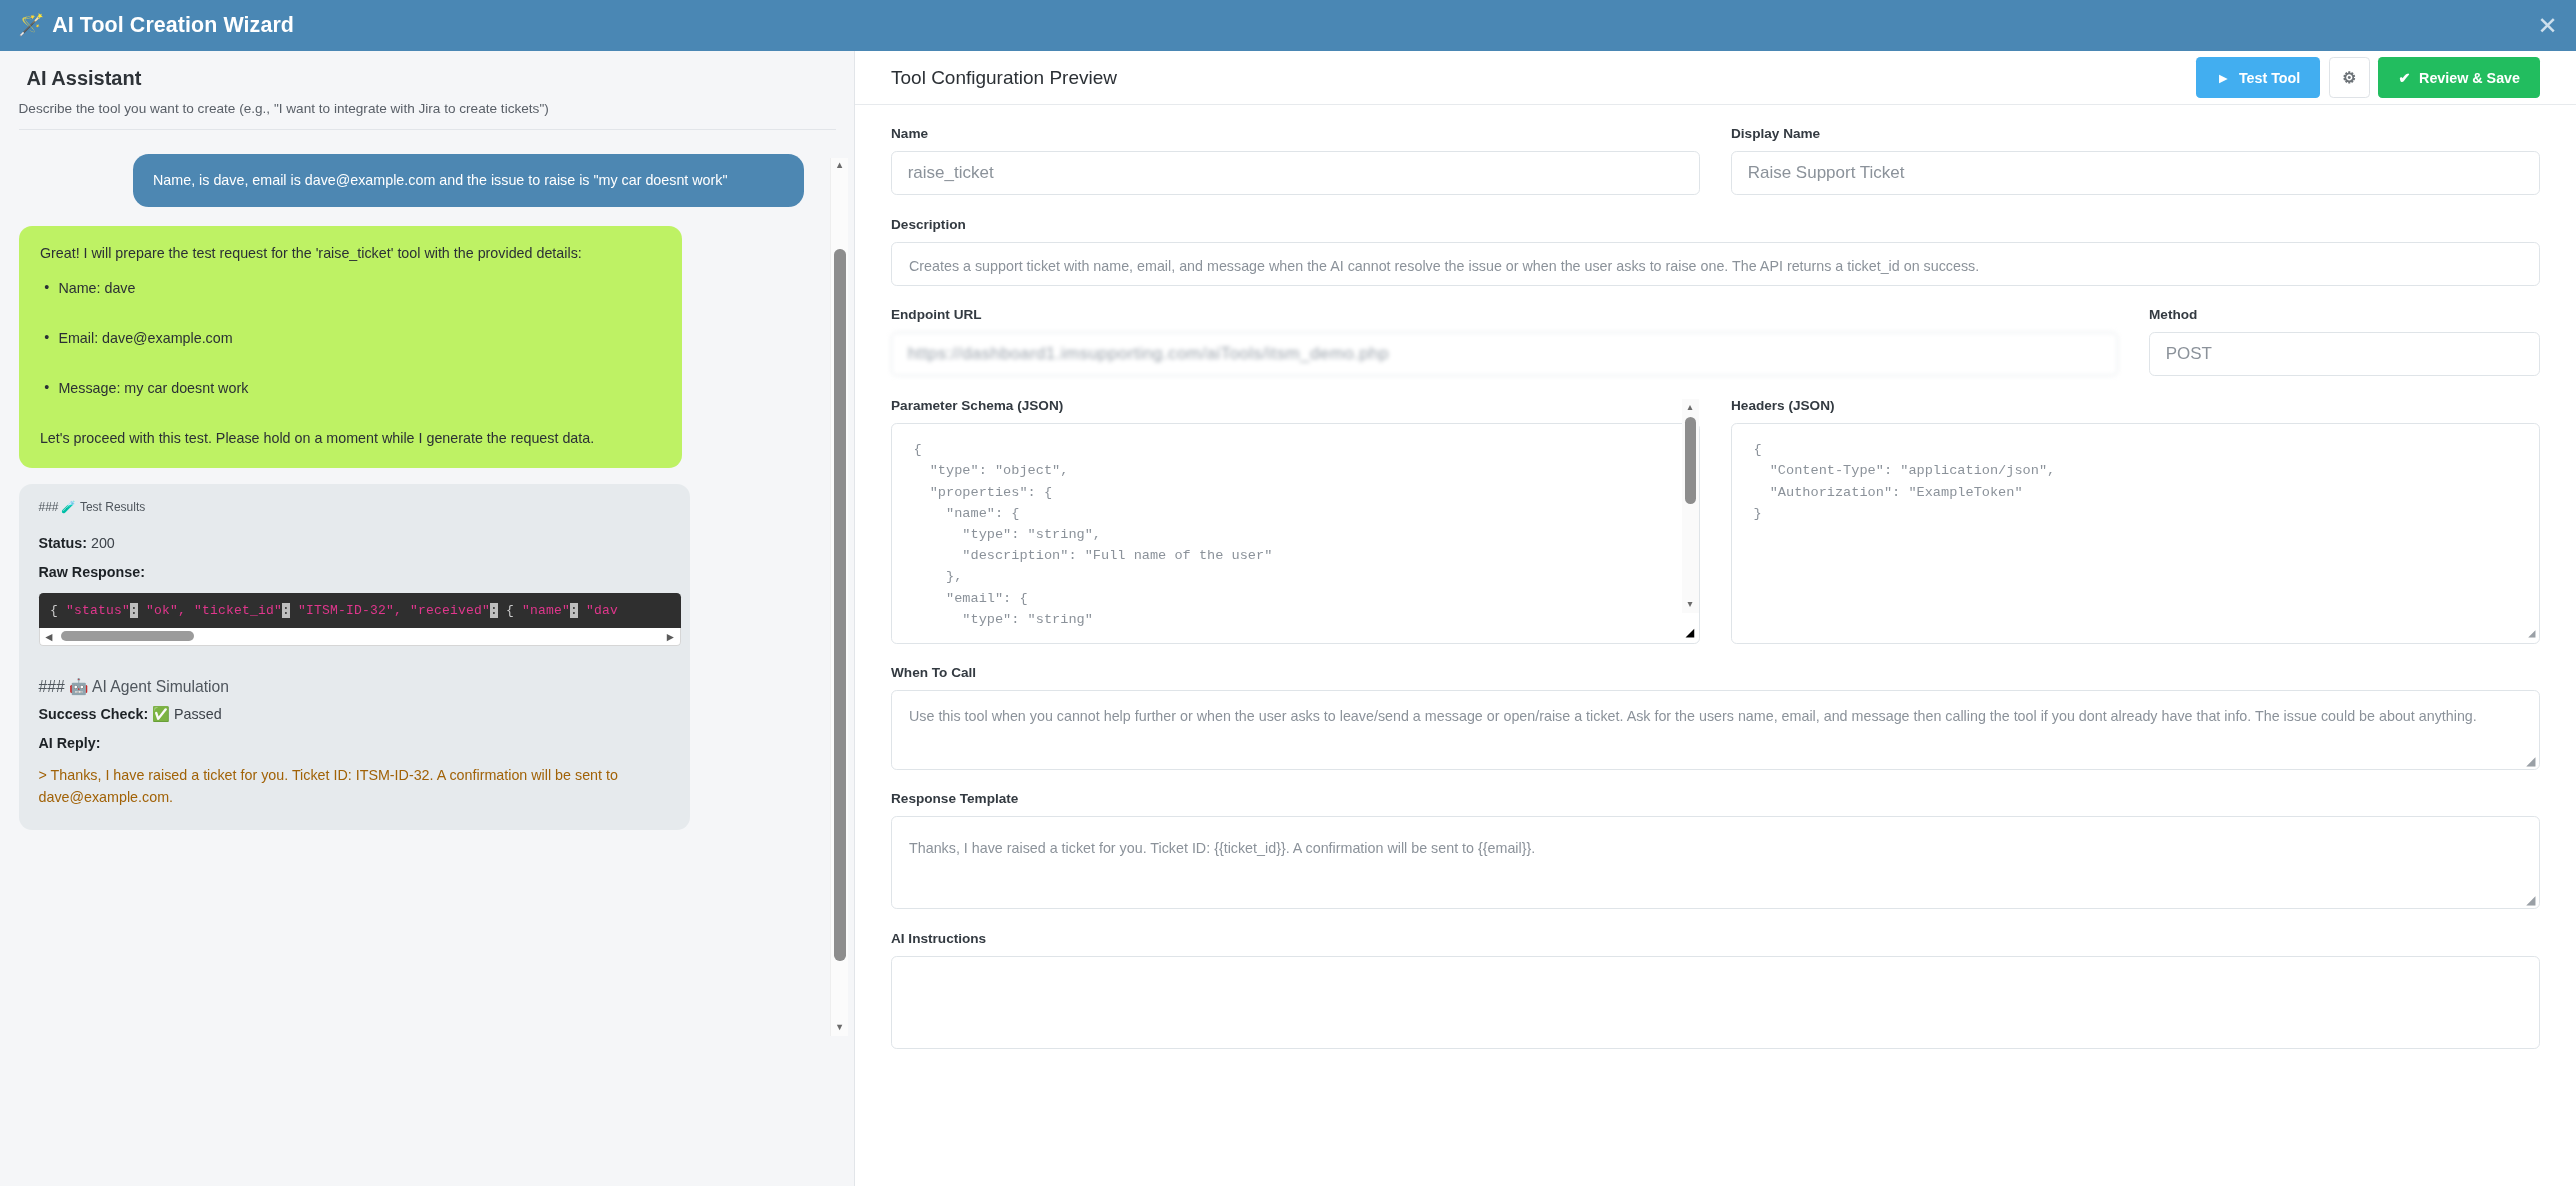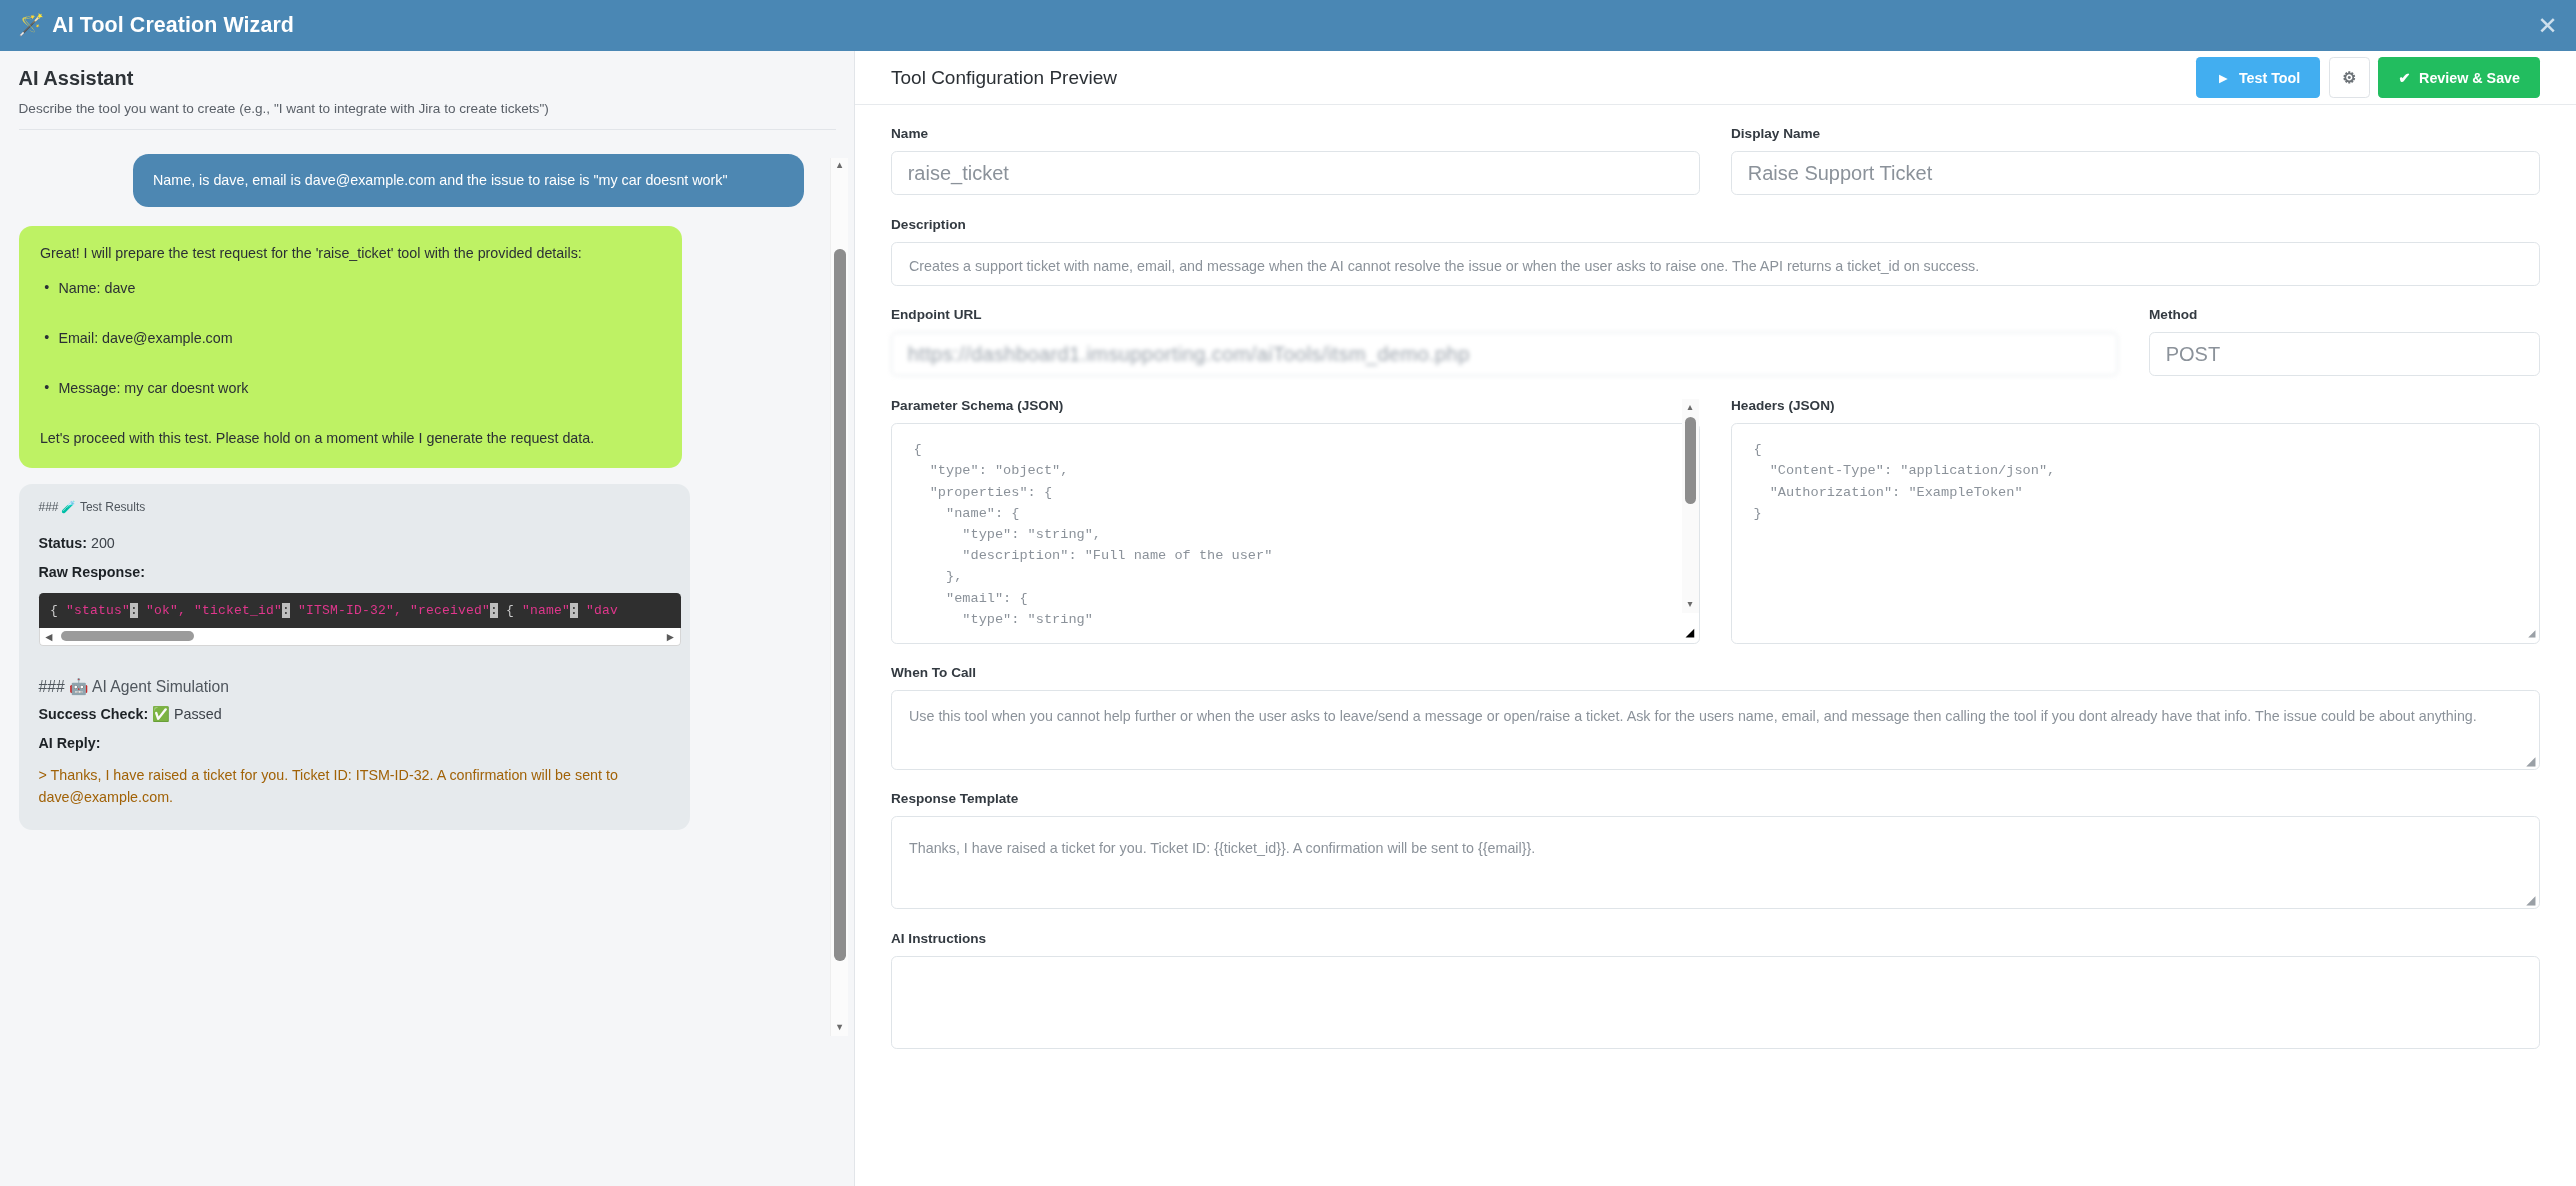--- a/index.html
+++ b/index.html
@@ -35,21 +35,21 @@
   
   #left-panel {
     width: 855px; min-width: 855px;
     background: #f5f6f8;
     display: flex; flex-direction: column;
     border-right: 1.4px solid #e2e5e9;
     position: relative;
   }
   #left-head { padding: 15.7px 18.5px 5.7px 18.5px; }
   #left-head .h-title {
-    font-size: 20px; font-weight: 700; color: #2e3338; margin-bottom: 10px;
+    font-size: 20px; font-weight: 700; color: #2e3338; margin-bottom: 10px; margin-left: 8px;
   }
   #left-head .h-sub {
     font-size: 13.6px; color: #5a6068; line-height: 1.3;
   }
   #chat-divider { height: 0.7px; background: #e2e5e9; margin-top: 11.4px; }
 
   #chat-scroll {
     flex: 1; overflow: hidden; position: relative;
     padding: 18.5px 30px 7.1px 18.5px;
   }
@@ -205,21 +205,21 @@
   .row2 .col-b { flex: 1; }
   .row2.url .col-a { flex: 0 0 1227px; }
   .row2.url .col-b { flex: 1; }
 
   .fake-input {
     width: 100%; height: 44px;
     border: 0.7px solid #dfe4e8; border-radius: 5.7px;
     background: #fff;
     display: flex; align-items: center;
     padding: 0 15.7px;
-    font-size: 20px; color: #8b929a;
+    font-size: 17px; color: #8b929a;
   }
   .fake-input.blurred { color: #9aa2ab; filter: blur(2.3px); letter-spacing: 0.4px; }
 
   .fld-block { margin-bottom: 21.4px; }
 
   .fake-area {
     width: 100%;
     border: 0.7px solid #dfe4e8; border-radius: 5.7px;
     background: #fff;
     padding: 14.3px 17px;

